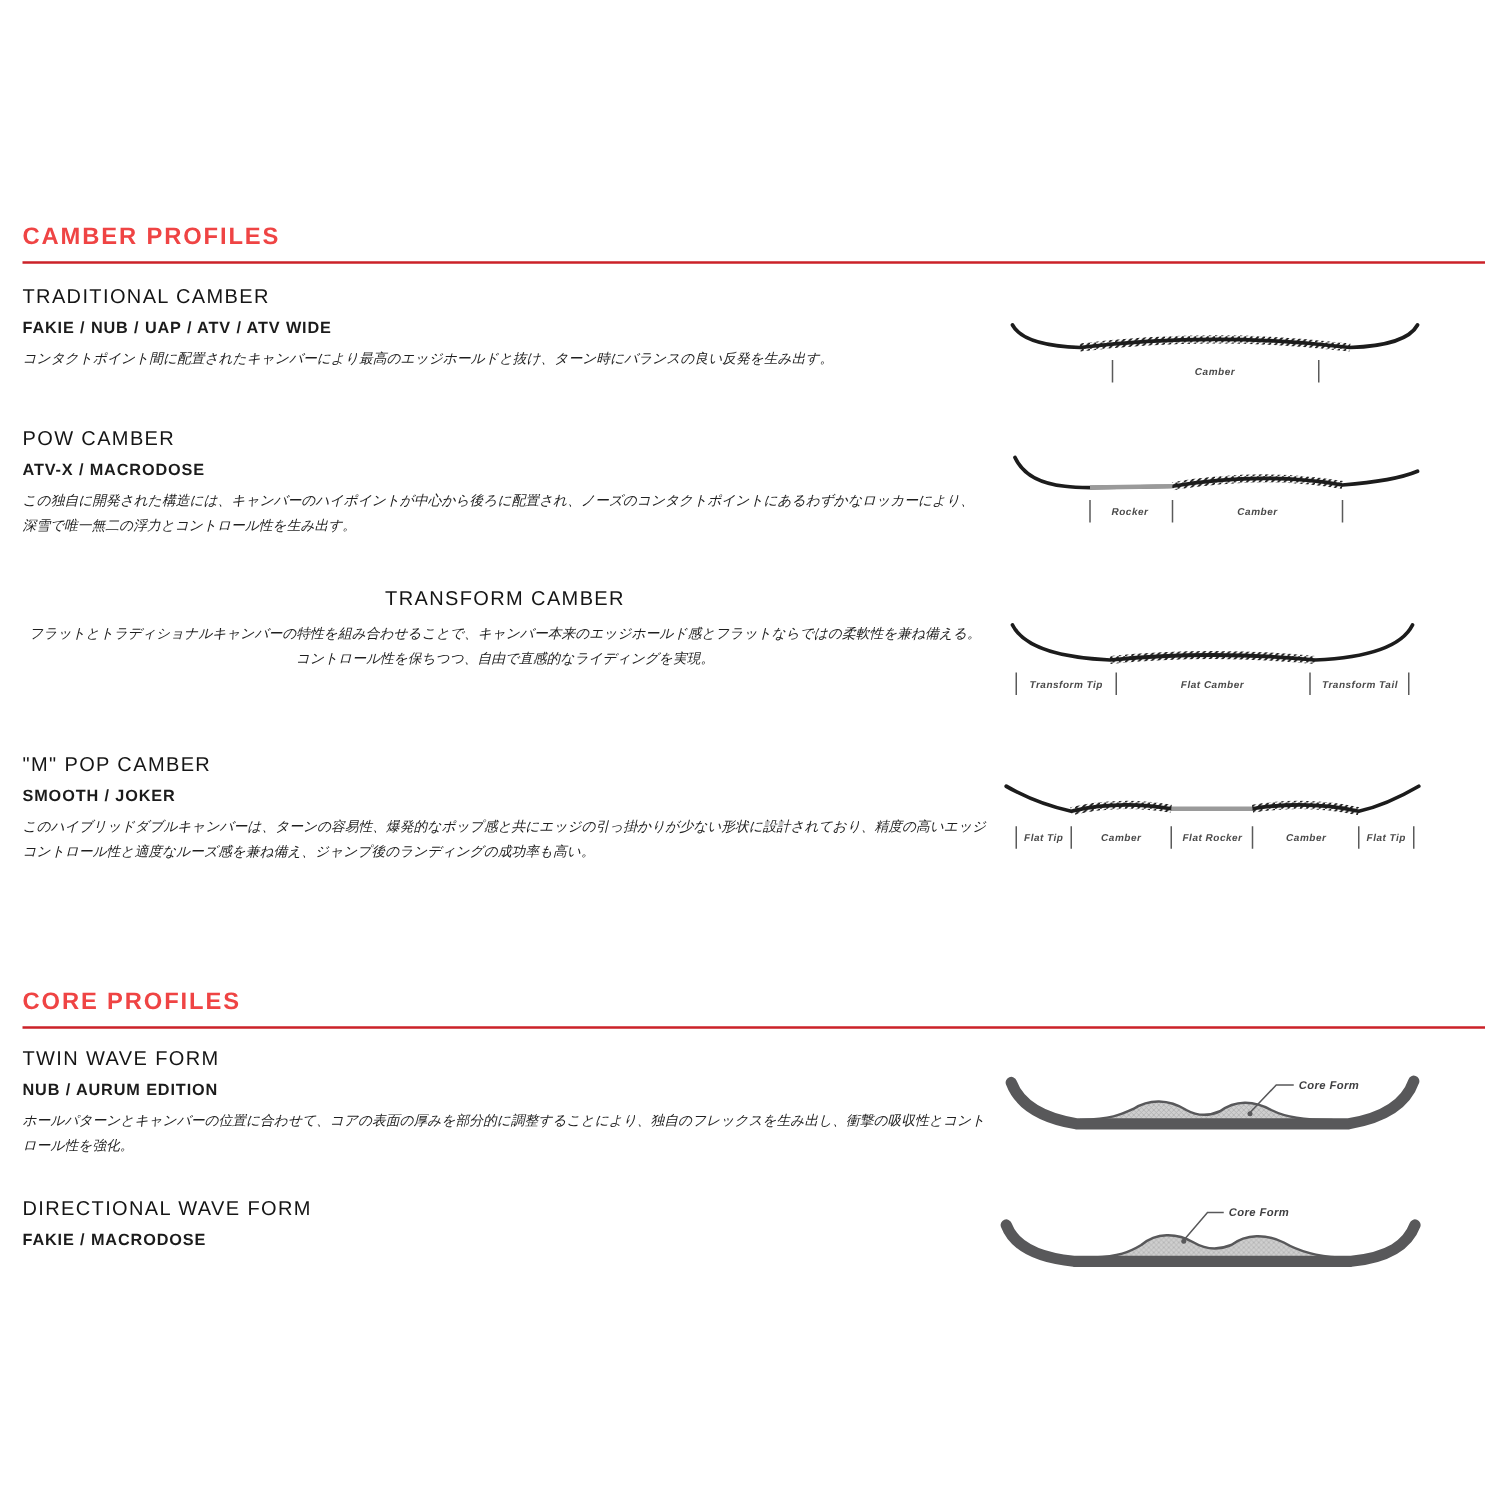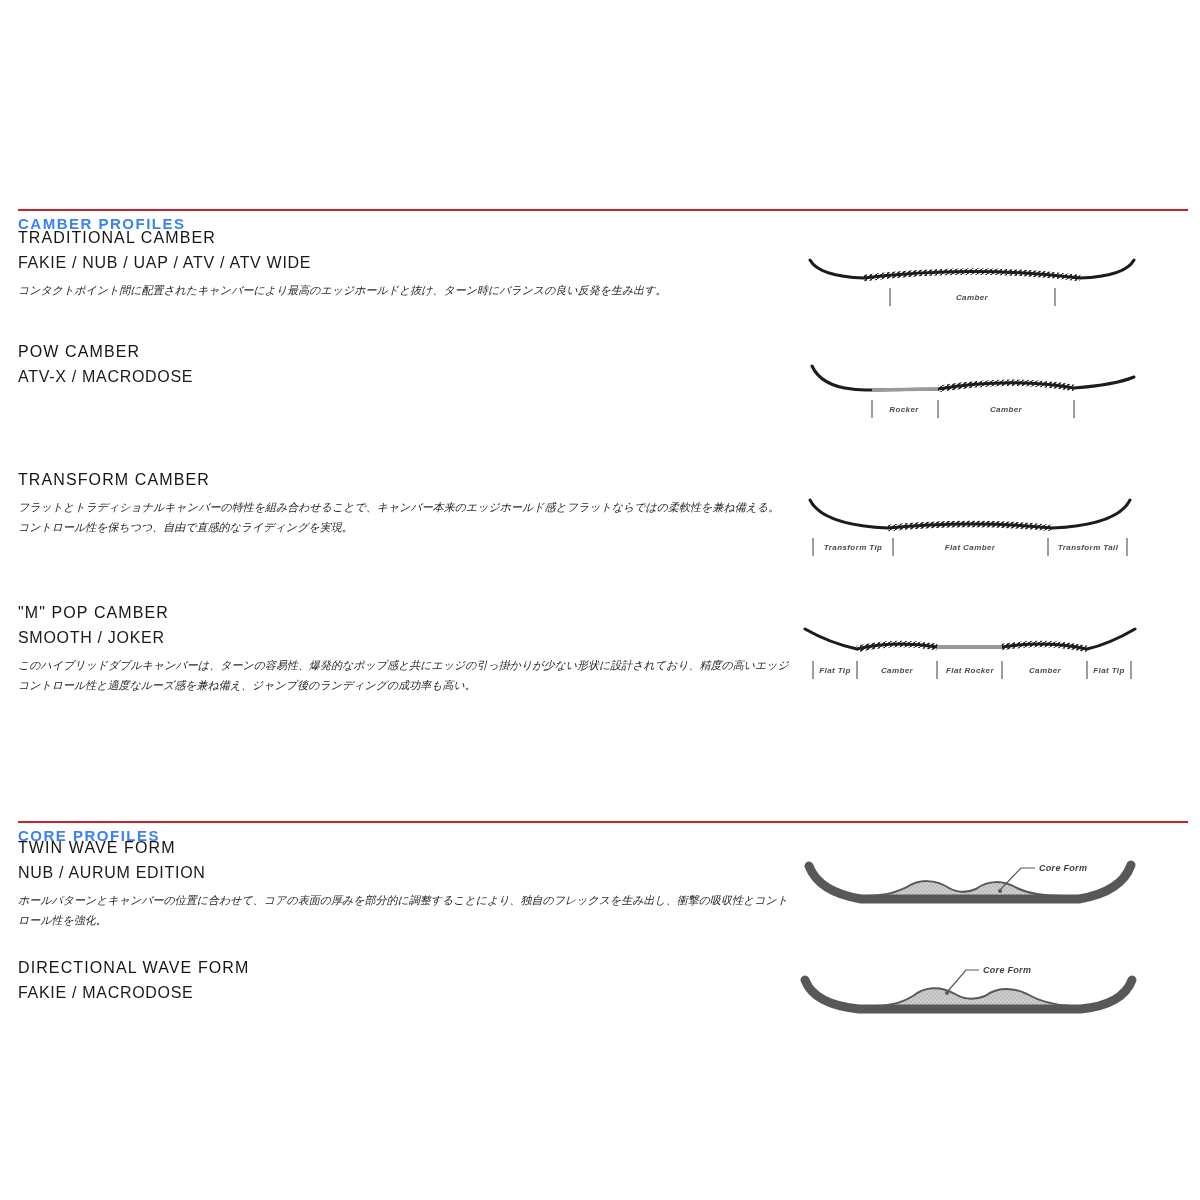--- a/index.html
+++ b/index.html
@@ -1,33 +1,32 @@
 <!DOCTYPE html>
 <html><head>
 <meta charset="utf-8">
 <style>
   html,body{margin:0;padding:0;background:#ffffff;}
   .page{
     position:relative;width:1200px;height:1200px;background:#ffffff;overflow:hidden;
     font-family:"Liberation Sans", sans-serif;color:#1b1b1b;
   }
   .group-title{
-    position:absolute;left:18px;font-size:15px;font-weight:bold;letter-spacing:1.5px;
-    color:#3b82f6;
-    margin-top:36px;
+    position:absolute;left:18px;font-size:19px;font-weight:bold;letter-spacing:1.5px;
+    color:#ef4444;
   }
   .rule{
     position:absolute;left:18px;width:1170px;height:1.6px;background:#CB2229;
   }
   .profile-text{position:absolute;left:18px;width:772px;}
   .profile-title{
     font-size:16px;font-weight:normal;letter-spacing:1.1px;color:#151515;margin:0;
   }
   .profile-models{
-    font-size:16px;font-weight:normal;letter-spacing:0.7px;color:#1b1b1b;margin:7px 0 0 0;
+    font-size:13px;font-weight:bold;letter-spacing:0.7px;color:#1b1b1b;margin:7px 0 0 0;
   }
   .profile-desc{
     font-size:11px;line-height:20px;color:#1e1e1e;margin:8px 0 0 0;font-style:italic;
   }
   .diagram{position:absolute;}
   .diag-label{
     font-size:8px;font-style:italic;font-weight:bold;fill:#4a4a4a;letter-spacing:0.4px;
   }
   .core-label{
     font-size:9px;font-style:italic;font-weight:bold;fill:#3e3e40;letter-spacing:0.3px;
@@ -71,35 +70,36 @@
       <path class="hatchSeg" d="M62,34 Q170,21 278,34"></path>
       <line class="tick" x1="88" y1="44" x2="88" y2="62"></line>
       <line class="tick" x1="253" y1="44" x2="253" y2="62"></line>
       <text class="diag-label" x="170" y="56" text-anchor="middle">Camber</text>
     </svg>
   </div>
 
   <div class="profile-text" style="top:343px;">
     <h2 class="profile-title">POW CAMBER</h2>
     <h3 class="profile-models">ATV-X / MACRODOSE</h3>
+    <p class="profile-desc">この独自に開発された構造には、キャンバーのハイポイントが中心から後ろに配置され、ノーズのコンタクトポイントにあるわずかなロッカーにより、深雪で唯一無二の浮力とコントロール性を生み出す。</p>
   </div>
   <div class="diagram" style="left:802px;top:356px;">
     <svg width="340" height="76" viewBox="0 0 340 76">
       <path class="board" d="M10,10 C16,23 30,31 50,33 C57,34 64,34 70,34 L136,33 Q208,21 272,32 C298,30 320,26 332,21"></path>
       <path class="graySeg" d="M70,34 L136,33"></path>
       <path class="hatchSeg" d="M136,33 Q208,21 272,32"></path>
       <line class="tick" x1="70" y1="44" x2="70" y2="62"></line>
       <line class="tick" x1="136" y1="44" x2="136" y2="62"></line>
       <line class="tick" x1="272" y1="44" x2="272" y2="62"></line>
       <text class="diag-label" x="102" y="56" text-anchor="middle">Rocker</text>
       <text class="diag-label" x="204" y="56" text-anchor="middle">Camber</text>
     </svg>
   </div>
 
-  <div class="profile-text" style="top:471px;">
+  <div class="profile-text" style="top:471px;text-align:center;">
     <h2 class="profile-title">TRANSFORM CAMBER</h2>
     <p class="profile-desc">フラットとトラディショナルキャンバーの特性を組み合わせることで、キャンバー本来のエッジホールド感とフラットならではの柔軟性を兼ね備える。コントロール性を保ちつつ、自由で直感的なライディングを実現。</p>
   </div>
   <div class="diagram" style="left:800px;top:490px;">
     <svg width="340" height="76" viewBox="0 0 340 76">
       <path class="board" d="M10,10 C18,26 42,36 88,38 Q170,30 252,38 C298,36 322,26 330,10"></path>
       <path class="hatchSeg" d="M88,38 Q170,30 252,38"></path>
       <line class="tick" x1="13" y1="48" x2="13" y2="66"></line>
       <line class="tick" x1="93" y1="48" x2="93" y2="66"></line>
       <line class="tick" x1="248" y1="48" x2="248" y2="66"></line>

